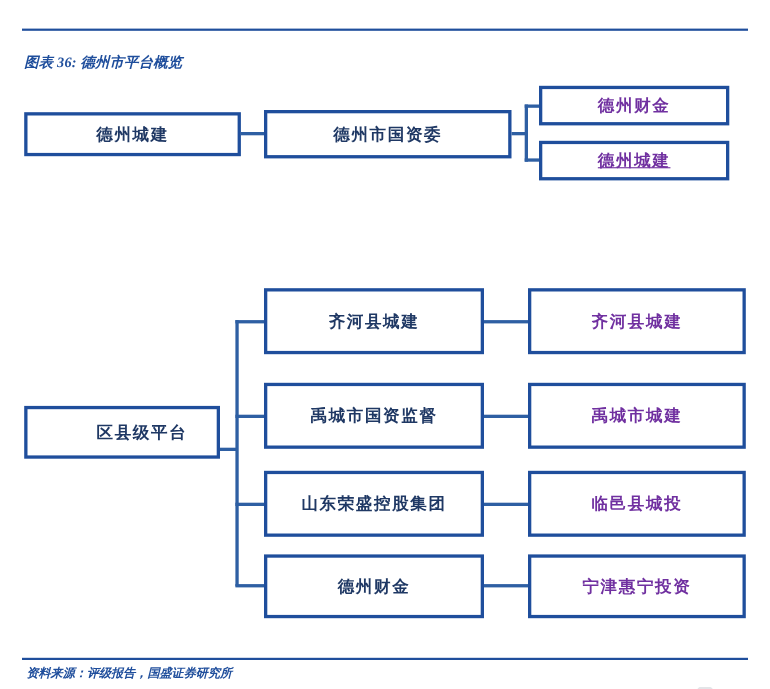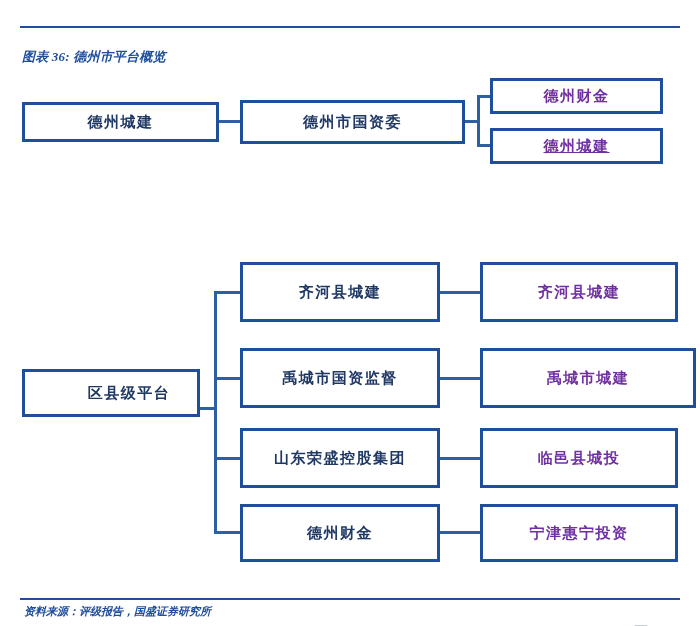--- a/index.html
+++ b/index.html
@@ -143,21 +143,21 @@
 <div class="line v" style="left:214px; top:291px; height:242px;"></div>
 
 <div class="line h" style="left:214px; top:291px; width:26px;"></div>
 <div class="node navy" style="left:240px; top:262px; width:200px; height:60px;">齐河县城建</div>
 <div class="line h" style="left:440px; top:291px; width:40px;"></div>
 <div class="node purple" style="left:480px; top:262px; width:198px; height:60px;">齐河县城建</div>
 
 <div class="line h" style="left:214px; top:377px; width:26px;"></div>
 <div class="node navy" style="left:240px; top:348px; width:200px; height:60px;">禹城市国资监督</div>
 <div class="line h" style="left:440px; top:377px; width:40px;"></div>
-<div class="node purple" style="left:480px; top:348px; width:216px; height:60px;">禹城市城建</div>
+<div class="node purple" style="left:480px; top:348px; width:198px; height:60px;">禹城市城建</div>
 
 <div class="line h" style="left:214px; top:457px; width:26px;"></div>
 <div class="node navy" style="left:240px; top:428px; width:200px; height:60px;">山东荣盛控股集团</div>
 <div class="line h" style="left:440px; top:457px; width:40px;"></div>
 <div class="node purple" style="left:480px; top:428px; width:198px; height:60px;">临邑县城投</div>
 
 <div class="line h" style="left:214px; top:531px; width:26px;"></div>
 <div class="node navy" style="left:240px; top:504px; width:200px; height:58px;">德州财金</div>
 <div class="line h" style="left:440px; top:531px; width:40px;"></div>
 <div class="node purple" style="left:480px; top:504px; width:198px; height:58px;">宁津惠宁投资</div>

